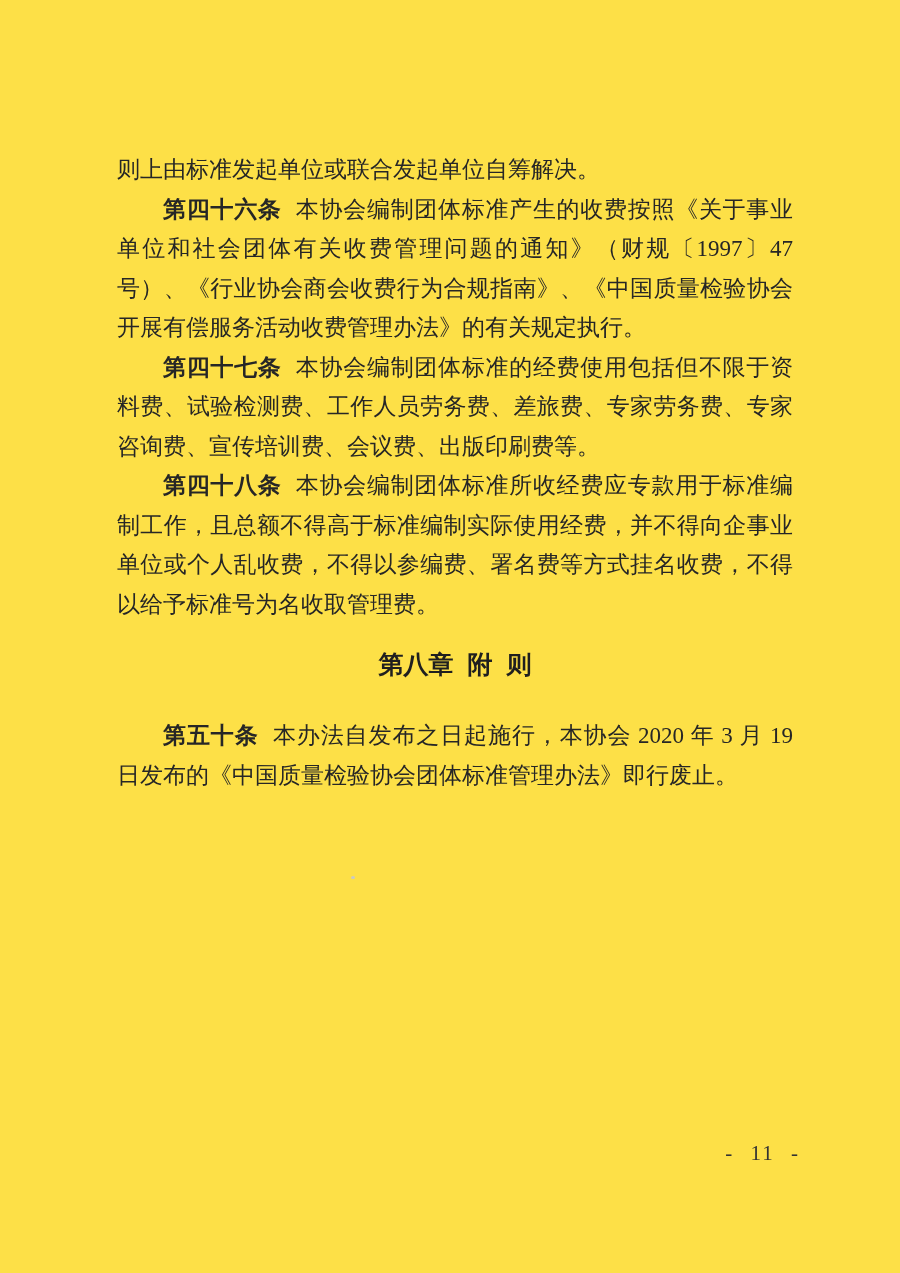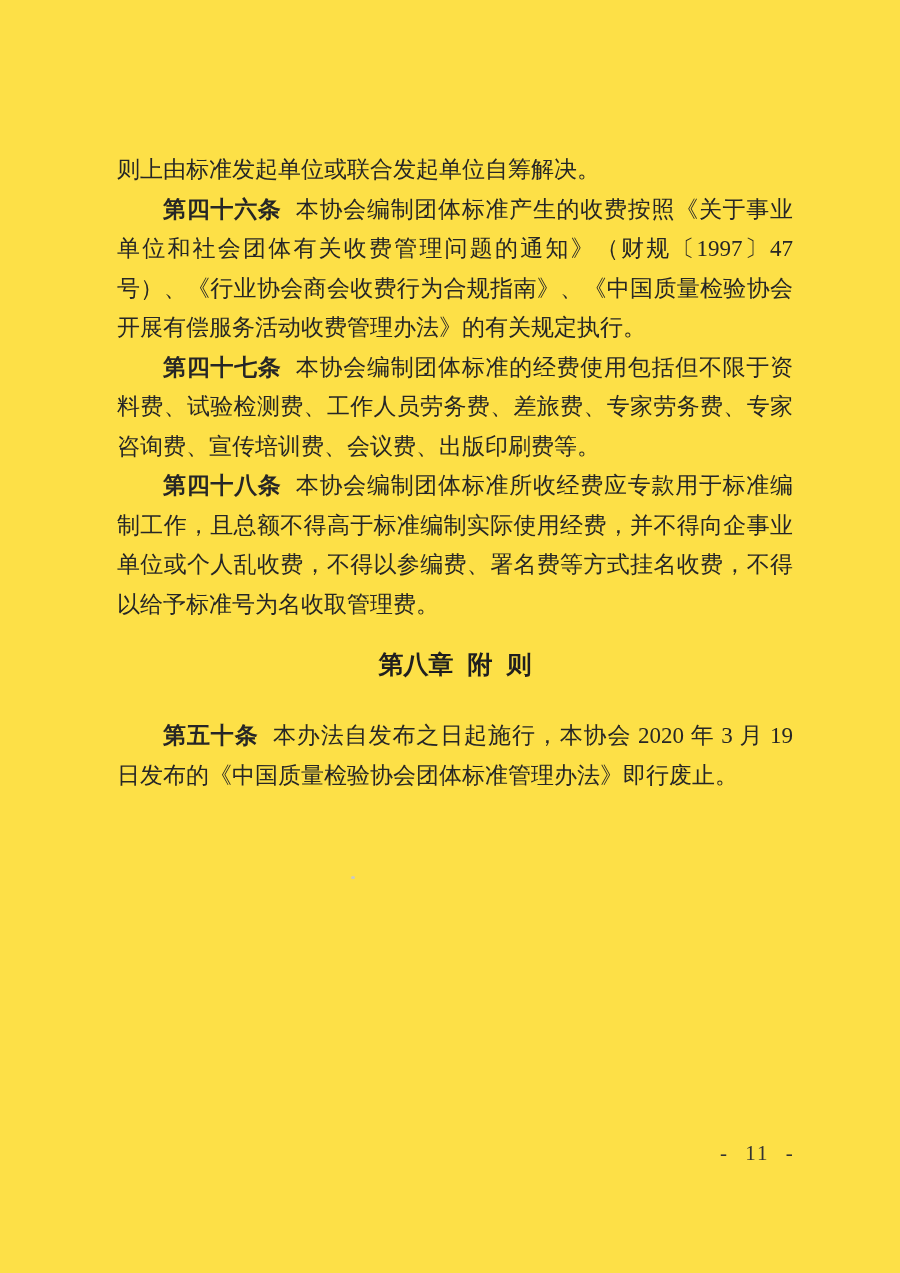--- a/index.html
+++ b/index.html
@@ -46,23 +46,23 @@
     line-height: 36px;
     text-align: center;
     text-indent: 0;
     margin: 22px 0 34px 0;
     word-spacing: 7px;
     color: #1f1f1f;
   }
   .page-number {
     position: absolute;
     top: 1141px;
-    left: 720px;
+    left: 680px;
     width: 120px;
-    text-align: left;
+    text-align: right;
     font-size: 21px;
     letter-spacing: 2px;
     word-spacing: 9px;
     color: #333333;
   }
   .scan-speck {
     position: absolute;
     left: 351px;
     top: 876px;
     width: 4px;

